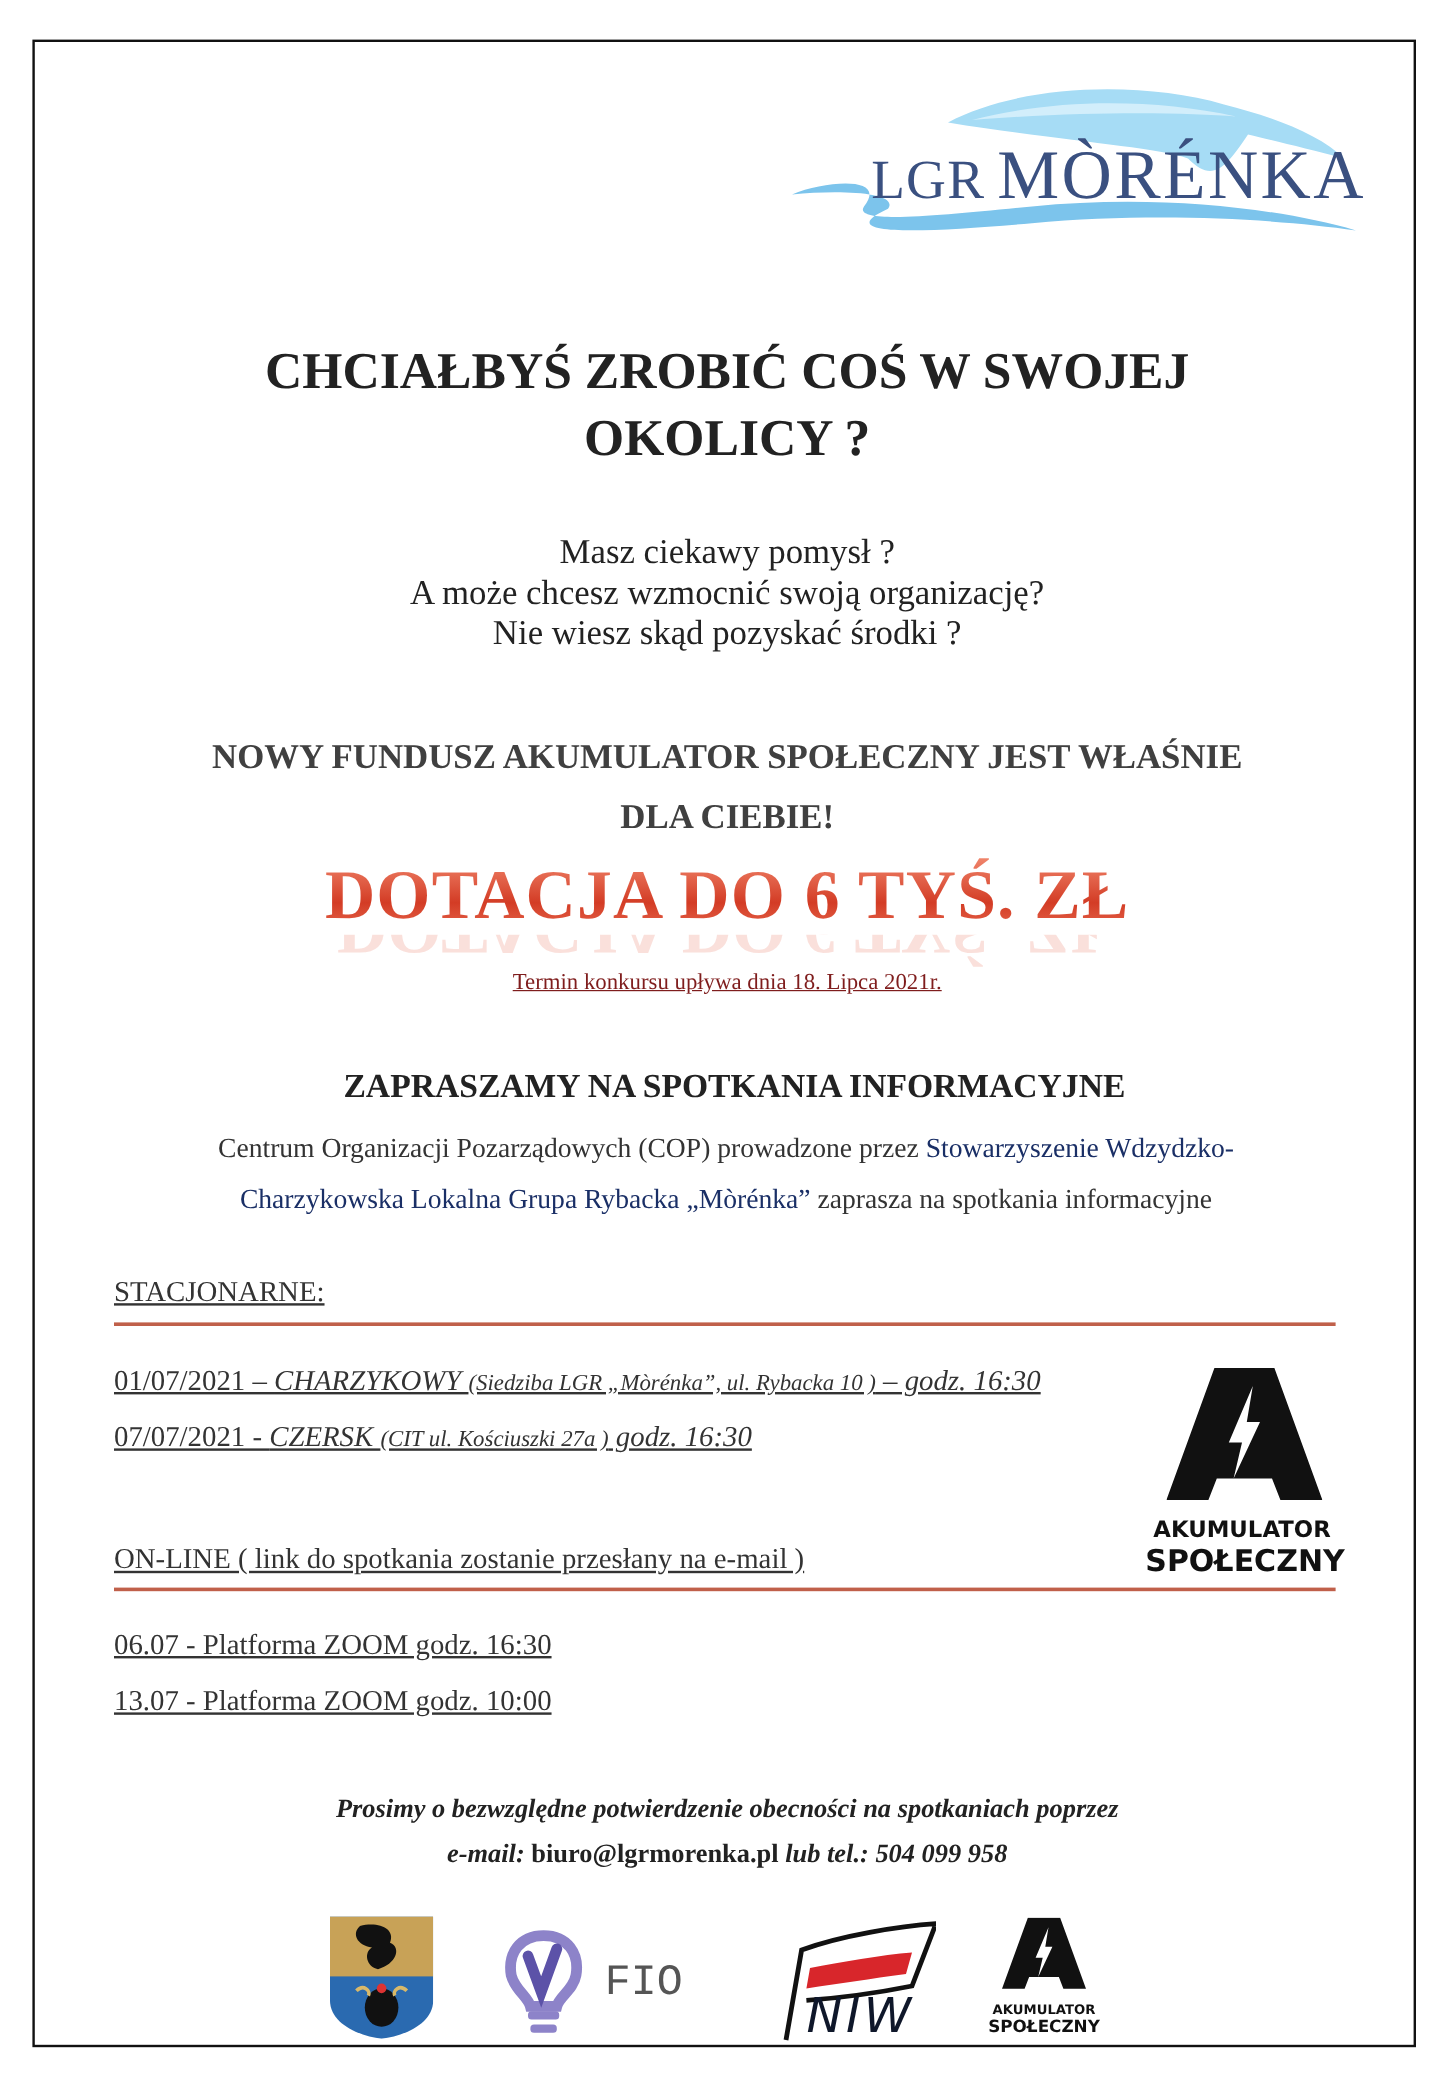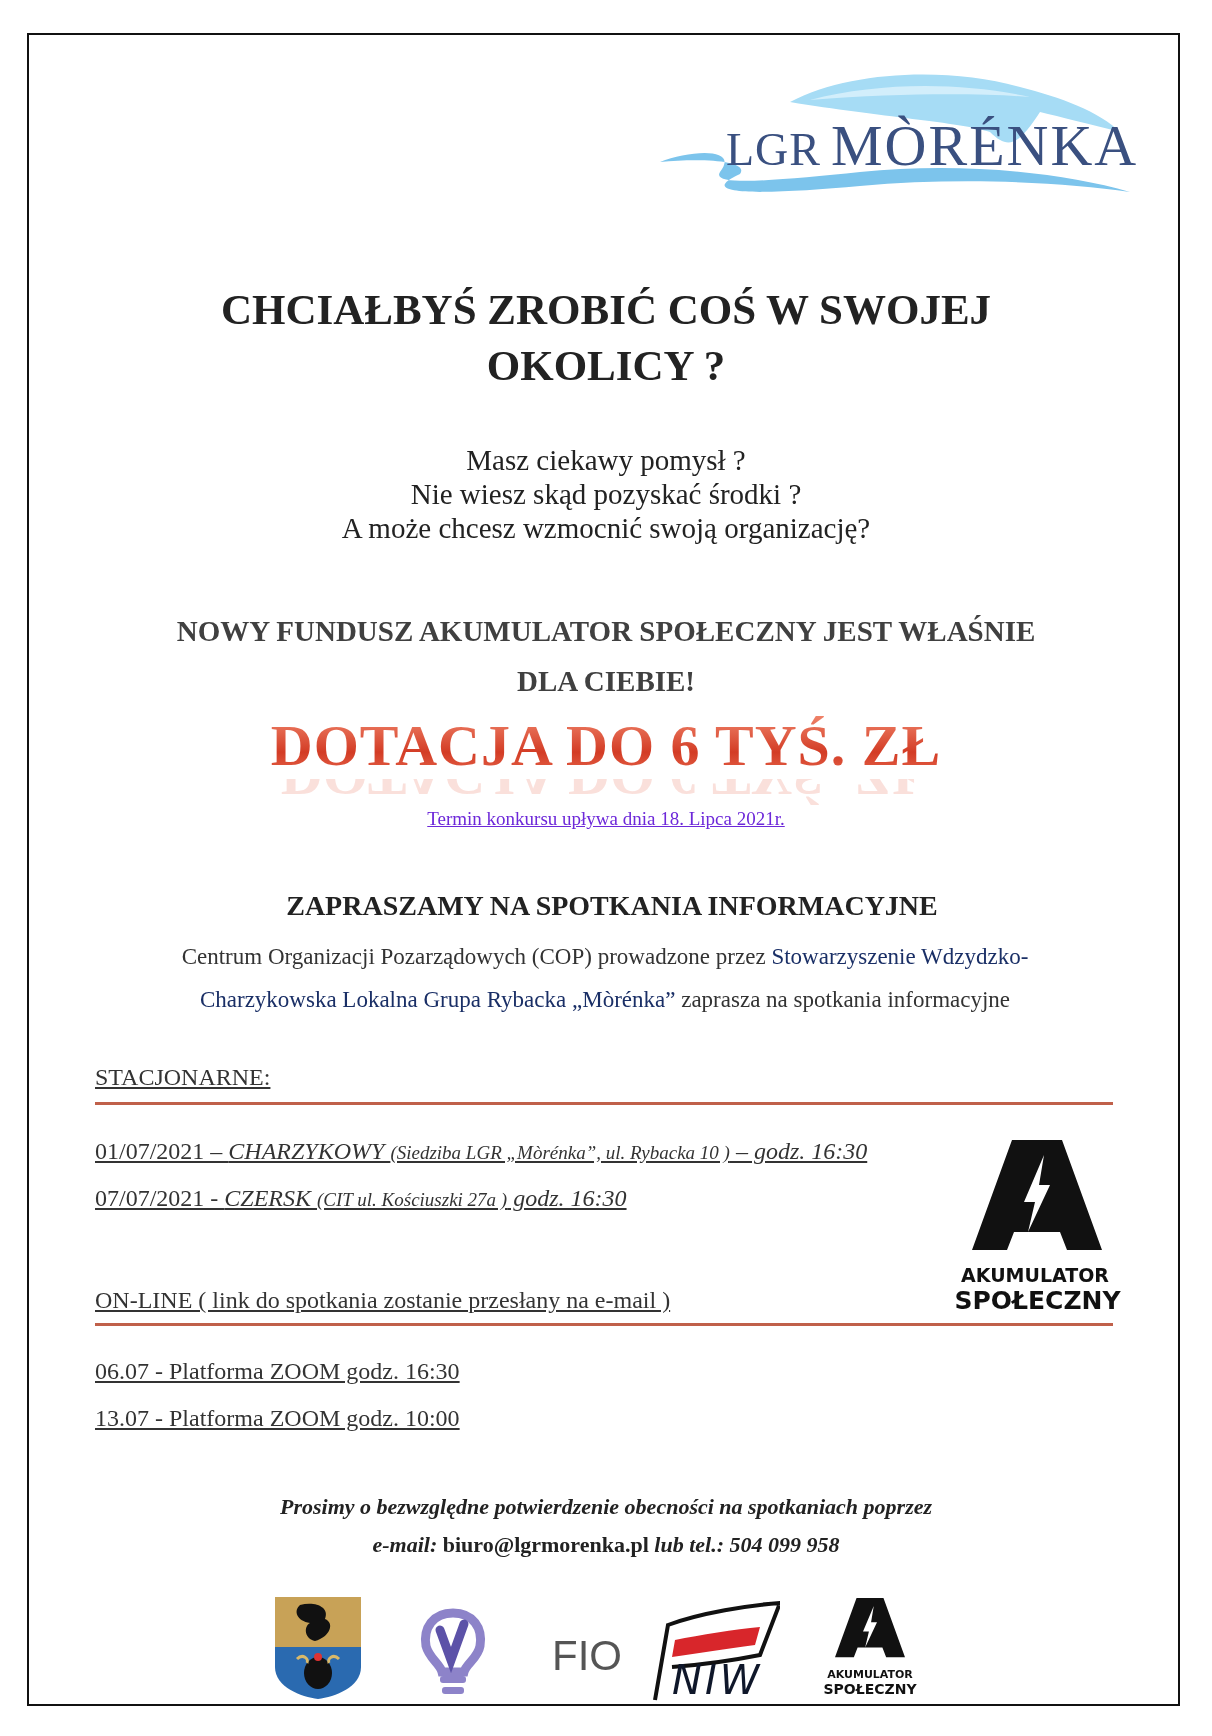--- a/index.html
+++ b/index.html
@@ -10,21 +10,21 @@
   .logo{left:660px;top:62px;width:500px;height:160px;}
   .logo-text{position:absolute;left:30px;top:50px;font-family:"Liberation Serif",serif;color:#3a5080;white-space:nowrap;margin-left:36px;}
   .logo-text .lgr{font-size:46px;letter-spacing:1px;}
   .logo-text .mor{font-size:58px;letter-spacing:2px;margin-left:10px;}
   h1{margin:0;font-size:43px;font-weight:bold;line-height:56px;color:#222;font-family:"Liberation Serif",serif;}
   .q{font-size:29px;line-height:34px;color:#222;}
   h2{margin:12px;font-size:29px;font-weight:bold;line-height:38px;color:#404040;}
   .dotacja{font-size:58px;font-weight:bold;color:#e4583f;letter-spacing:1px;
     background:linear-gradient(#f28a70,#d33c25 60%,#e86a50);-webkit-background-clip:text;background-clip:text;-webkit-text-fill-color:transparent;}
   .dotacja-refl{font-size:58px;font-weight:bold;color:#e4583f;transform:scaleY(-1);opacity:.18;height:30px;overflow:hidden;}
-  .termin{font-size:19px;color:#6d28d9;text-decoration:underline;}
+  .termin{font-size:19px;color:#7f1d1d;text-decoration:underline;}
   h3{margin:0;font-size:28px;font-weight:bold;color:#222;padding-left:12px;}
   .cop{font-size:23px;line-height:43px;color:#333;}
   .cop .blue{color:#1a2f66;}
   .sec{left:95px;font-size:24px;color:#333;text-decoration:underline;}
   .rule{height:3px;background:#c0604a;}
   .item{left:95px;font-size:24px;color:#333;text-decoration:underline;white-space:nowrap;}
   .item .it{font-style:italic;}
   .item .sm{font-style:italic;font-size:19px;}
   .confirm{font-size:22px;font-weight:bold;font-style:italic;line-height:38px;color:#222;}
   .confirm .plain{font-style:normal;}
@@ -45,22 +45,22 @@
   </div>
 </div>
 
 <div class="abs center" style="top:282px;">
   <h1>CHCIAŁBYŚ ZROBIĆ COŚ W SWOJEJ</h1>
   <h1>OKOLICY ?</h1>
 </div>
 
 <div class="abs center" style="top:443px;">
   <div class="q">Masz ciekawy pomysł ?</div>
+  <div class="q">A może chcesz wzmocnić swoją organizację?</div>
   <div class="q">Nie wiesz skąd pozyskać środki ?</div>
-  <div class="q">A może chcesz wzmocnić swoją organizację?</div>
 </div>
 
 <div class="abs center" style="top:600px;">
   <h2>NOWY FUNDUSZ AKUMULATOR SPOŁECZNY JEST WŁAŚNIE</h2>
   <h2>DLA CIEBIE!</h2>
 </div>
 
 <div class="abs center" style="top:712px;">
   <div class="dotacja">DOTACJA DO 6 TYŚ. ZŁ</div>
   <div class="dotacja-refl">DOTACJA DO 6 TYŚ. ZŁ</div>
@@ -121,21 +121,21 @@
   </svg>
 </div>
 
 <div class="abs" style="left:418px;top:1608px;width:160px;height:90px;">
   <svg width="70" height="90" viewBox="0 0 70 90">
     <path d="M35 5 C15 5 5 20 8 38 C11 50 22 56 24 64 H46 C48 56 60 50 62 38 C65 20 55 5 35 5Z" fill="none" stroke="#8d83c9" stroke-width="9"></path>
     <path d="M22 22 L33 52 L46 16" stroke="#5c52a8" stroke-width="9" fill="none" stroke-linecap="round"></path>
     <rect x="22" y="68" width="26" height="7" rx="3" fill="#8d83c9"></rect>
     <rect x="24" y="79" width="22" height="7" rx="3" fill="#8d83c9"></rect>
   </svg>
-  <span style="position:absolute;left:86px;top:24px;font-family:Liberation Sans, sans-serif;font-size:42px;color:#555;margin-left:48px;">FIO</span>
+  <span style="position:absolute;left:86px;top:24px;font-family:Liberation Mono, monospace;font-size:36px;color:#555;">FIO</span>
 </div>
 
 <div class="abs" style="left:620px;top:1595px;width:160px;height:110px;">
   <svg width="160" height="110" viewBox="0 0 160 110">
     <path d="M35 105 L48 30 C80 18 130 10 160 8 L140 60 C110 66 80 70 52 72" fill="none" stroke="#111" stroke-width="4"></path>
     <path d="M55 45 C80 40 115 34 140 32 L135 50 C105 54 80 58 52 62 Z" fill="#d8262b"></path>
   </svg>
   <span style="position:absolute;left:52px;top:62px;font-family:'DejaVu Sans',sans-serif;font-size:40px;font-style:italic;color:#0f172a;letter-spacing:3px;">NIW</span>
 </div>
 

